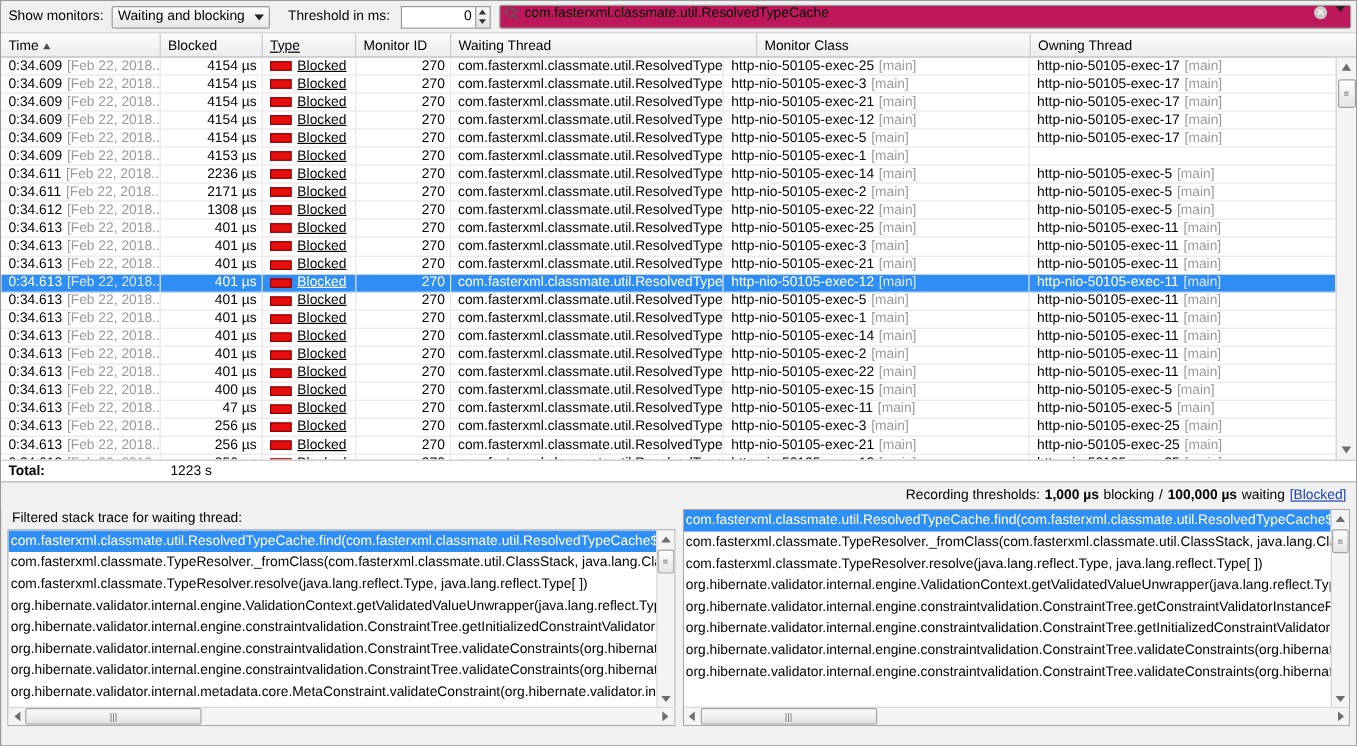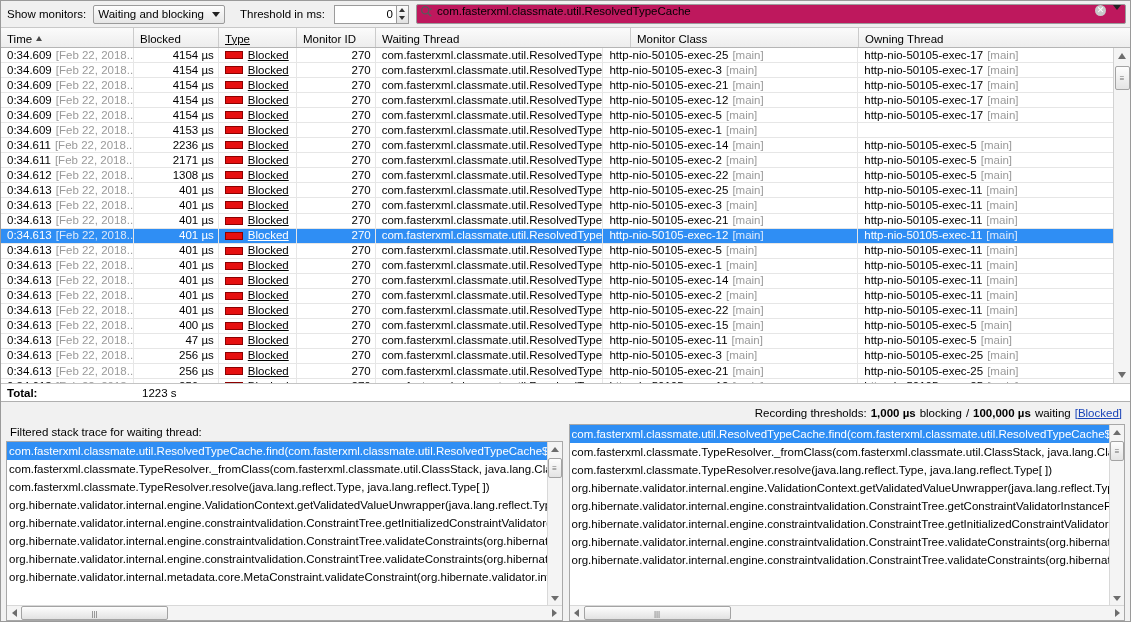--- a/index.html
+++ b/index.html
@@ -300,21 +300,21 @@
   .link {
     color: #1a44b8;
     text-decoration: underline;
   }
 
   
   .traces {
     flex: 1 1 auto;
     display: flex;
     gap: 6px;
-    padding: 0 5px 0 5px;
+    padding: 0 5px 16px 5px;
     box-sizing: border-box;
     overflow: hidden;
   }
   .trace-panel {
     flex: 1 1 50%;
     display: flex;
     flex-direction: column;
     overflow: hidden;
     min-width: 0;
   }

